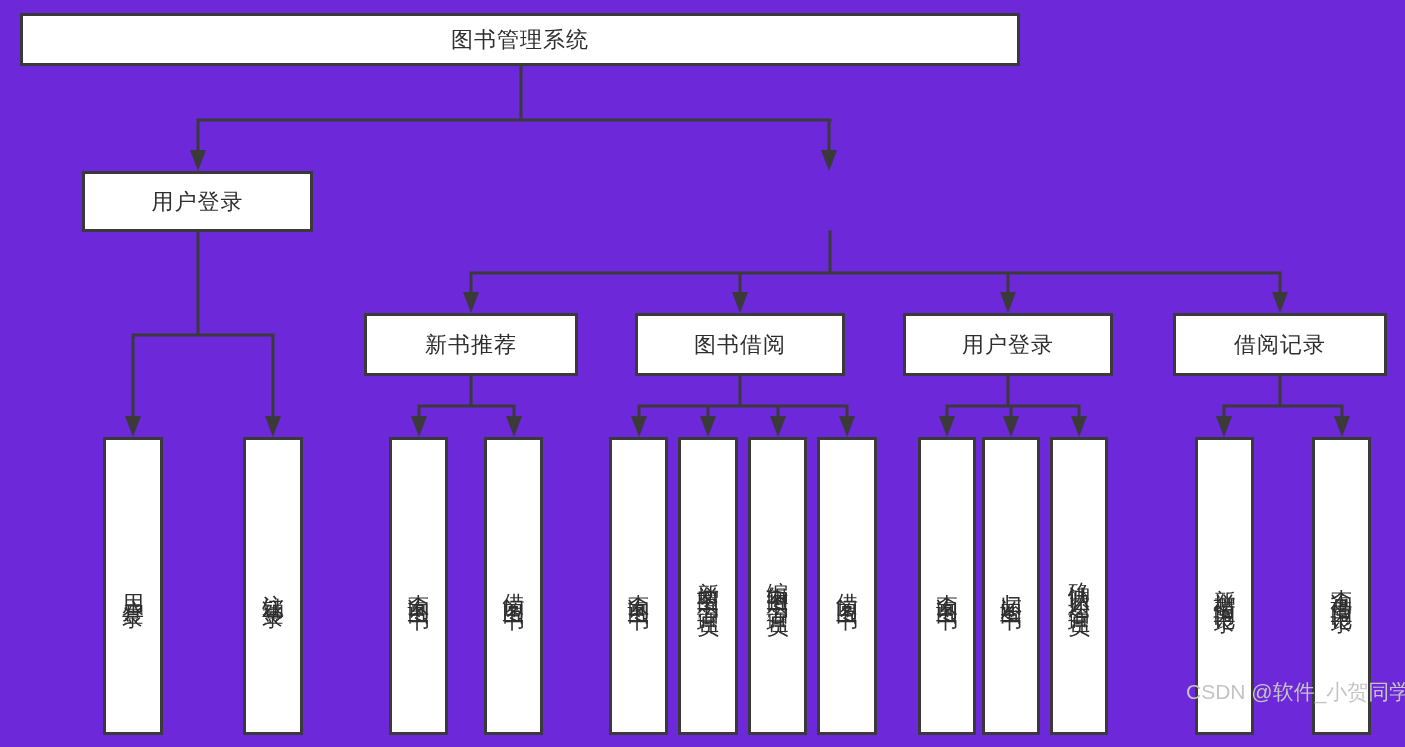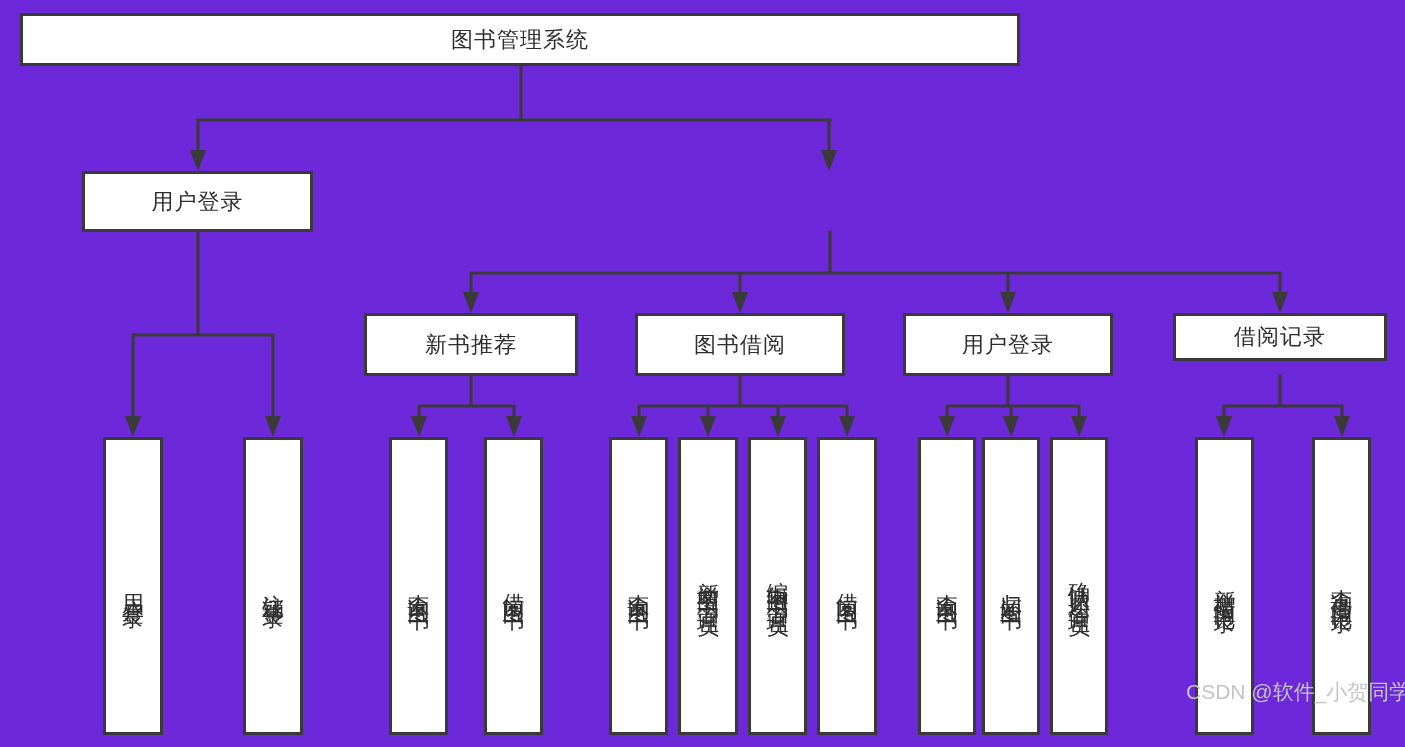--- a/index.html
+++ b/index.html
@@ -119,21 +119,21 @@
 
   <div class="box" style="left:364px; top:313px; width:214px; height:63px;">
     <span class="hlabel">新书推荐</span>
   </div>
   <div class="box" style="left:635px; top:313px; width:210px; height:63px;">
     <span class="hlabel">图书借阅</span>
   </div>
   <div class="box" style="left:903px; top:313px; width:210px; height:63px;">
     <span class="hlabel">用户登录</span>
   </div>
-  <div class="box" style="left:1173px; top:313px; width:214px; height:48px;">
+  <div class="box" style="left:1173px; top:313px; width:214px; height:63px;">
     <span class="hlabel">借阅记录</span>
   </div>
 
   <div class="box leaf" style="left:103px; top:437px; width:60px; height:298px;">
     <span class="vtext">用户登录</span>
   </div>
   <div class="box leaf" style="left:243px; top:437px; width:60px; height:298px;">
     <span class="vtext">注销登录</span>
   </div>
 

